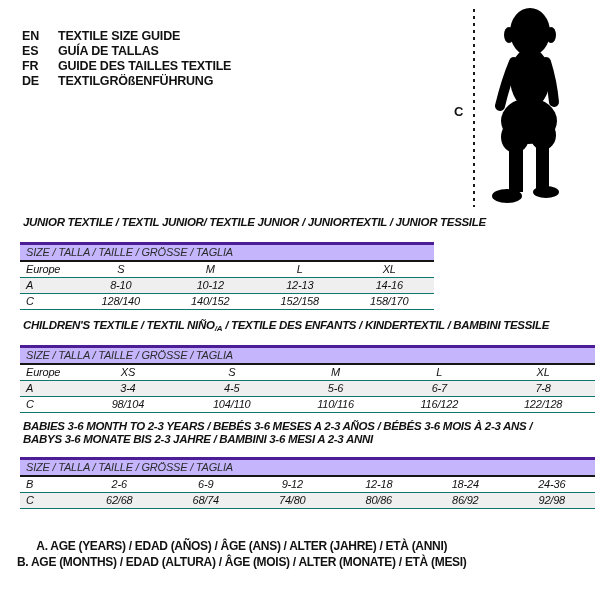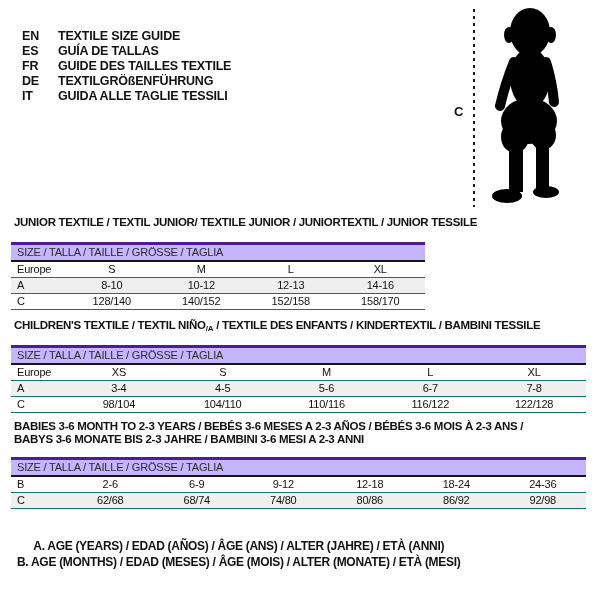--- a/index.html
+++ b/index.html
@@ -16,21 +16,21 @@
 
   
   .measure-line {
     position:absolute; left:473px; top:9px; width:2px; height:198px;
     background:repeating-linear-gradient(to bottom, #1a1a1a 0 3px, transparent 3px 7px);
   }
   .height-label { position:absolute; left:454px; top:104px; font-weight:bold; font-size:13px; }
   .toddler { position:absolute; left:482px; top:6px; }
 
   
-  .sec { position:absolute; left:11px; }
+  .sec { position:absolute; left:20px;font-style:italic; }
   .sec1 { top:216px; width:414px; }
   .sec2 { top:319px; width:575px; }
   .sec3 { top:420px; width:575px; }
   .sec-title {
     margin:0 0 0 3px; font-size:11.5px; font-weight:bold; line-height:13px;
     letter-spacing:-0.3px; white-space:nowrap;
   }
   .sec1 .sec-title { margin-bottom:13px; }
   .sec2 .sec-title { margin-bottom:10px; }
   .sec3 .sec-title { margin-bottom:11px; }
@@ -66,24 +66,20 @@
       <span class="lang-code">ES</span>
       <span class="lang-label">GUÍA DE TALLAS</span>
     </div>
     <div class="lang-row">
       <span class="lang-code">FR</span>
       <span class="lang-label">GUIDE DES TAILLES TEXTILE</span>
     </div>
     <div class="lang-row">
       <span class="lang-code">DE</span>
       <span class="lang-label">TEXTILGRÖßENFÜHRUNG</span>
-    </div>
-    <div class="lang-row">
-      <span class="lang-code">IT</span>
-      <span class="lang-label">GUIDA ALLE TAGLIE TESSILI</span>
     </div>
   </div>
 
   <div class="measure-line"></div>
   <div class="height-label">C</div>
   <svg class="toddler" width="92" height="202" viewBox="0 0 92 202">
     <g fill="#000000">
       <ellipse cx="48" cy="26" rx="20" ry="24"></ellipse>
       <ellipse cx="27" cy="29" rx="5" ry="8"></ellipse>
       <ellipse cx="69" cy="29" rx="5" ry="8"></ellipse>
@@ -176,16 +172,16 @@
       <span class="tcell">68/74</span>
       <span class="tcell">74/80</span>
       <span class="tcell">80/86</span>
       <span class="tcell">86/92</span>
       <span class="tcell">92/98</span>
     </div>
   </section>
 
   <div class="footnotes">
     <div class="footnote">A. AGE (YEARS) / EDAD (AÑOS) / ÂGE (ANS) / ALTER (JAHRE) / ETÀ (ANNI)</div>
-    <div class="footnote">B. AGE (MONTHS) / EDAD (MESES) / ÂGE (MOIS) / ALTER (MONATE) / ETÀ (MESI)</div>
+    <div class="footnote">B. AGE (MONTHS) / EDAD (ALTURA) / ÂGE (MOIS) / ALTER (MONATE) / ETÀ (MESI)</div>
   </div>
 
 </div>
 
 </body></html>

